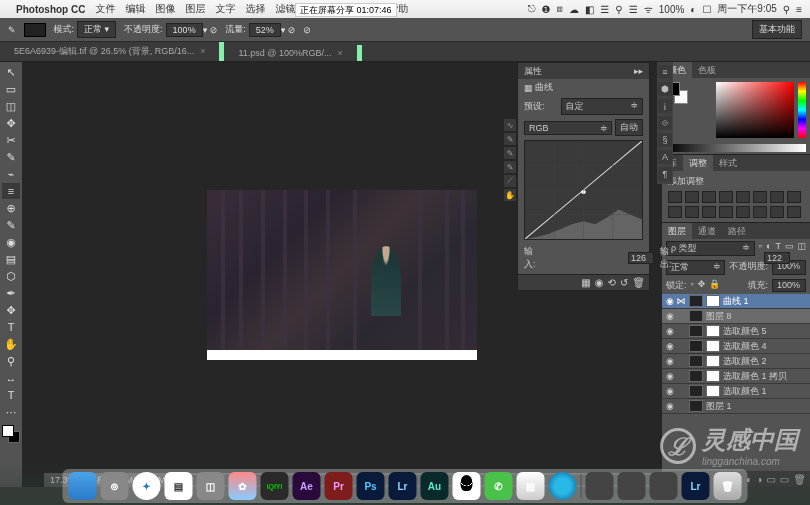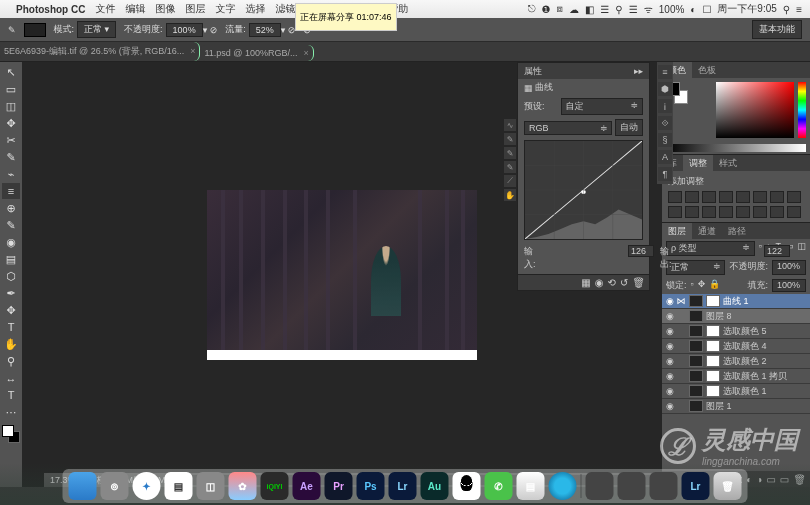--- a/index.html
+++ b/index.html
@@ -7,33 +7,33 @@
 
 
 .macos-menubar { height: 18px; background: linear-gradient(#f7f7f7,#e8e8e8); display: flex; align-items: center; padding: 0 8px; font-size: 10px; color: #333; }
 .macos-menubar .apple { font-size: 12px; margin-right: 8px; }
 .macos-menubar .app-name { font-weight: 600; margin-right: 10px; }
 .macos-menubar .menu-item { margin-right: 10px; cursor: default; }
 .macos-menubar .spacer { flex: 1; }
 .macos-menubar .status-icon { margin-left: 6px; font-size: 10px; }
 
 
-.record-banner { position: absolute; top: 3px; left: 295px; background: #fef9c3; border: 1px solid #ccc; height: 28px; display: flex; align-items: center; font-size: 9px; padding: 0 4px; z-index: 50; }
+.record-banner { position: absolute; top: 3px; left: 295px; background: #ffffff; border: 1px solid #ccc; height: 14px; display: flex; align-items: center; font-size: 9px; padding: 0 4px; z-index: 50; }
 .record-banner .green { color: #5aa02c; margin-left: 4px; }
 
 
 .options-bar { height: 24px; background: #535353; border-bottom: 1px solid #2a2a2a; display: flex; align-items: center; padding: 0 8px; font-size: 9px; color: #ddd; }
 .options-bar .opt-item { margin-right: 8px; display: flex; align-items: center; }
 .options-bar .opt-box { background: #3a3a3a; padding: 1px 6px; border: 1px solid #222; margin-left: 3px; }
 .options-bar .opt-swatch { width: 22px; height: 14px; background: #222; border: 1px solid #000; }
 .options-bar .right { margin-left: auto; background: #3a3a3a; padding: 2px 6px; border: 1px solid #222; }
 
 
 .tabs-bar { height: 20px; background: #3a3a3a; display: flex; align-items: flex-end; font-size: 9px; color: #aaa; border-bottom: 1px solid #222; }
-.tab { padding: 3px 4px; background: #3a3a3a; border-right: 1px solid #86efac; white-space: nowrap; border-radius: 6px; }
+.tab { padding: 3px 14px; background: #3a3a3a; border-right: 5px solid #86efac; white-space: nowrap; }
 .tab.active { background: #535353; color: #ddd; }
 .tab .x { margin-left: 6px; color: #888; }
 
 
 .workspace { display: flex; height: 425px; }
 
 
 .toolbox { width: 22px; background: #535353; display: flex; flex-direction: column; align-items: center; padding-top: 2px; }
 .tool { width: 18px; height: 16px; margin-bottom: 1px; display: flex; align-items: center; justify-content: center; color: #ddd; font-size: 11px; cursor: pointer; }
 .tool.sel { background: #3a3a3a; }
@@ -61,21 +61,21 @@
 
 
 .prop-panel { position: absolute; left: 517px; top: 62px; width: 133px; background: #535353; border: 1px solid #222; font-size: 9px; color: #ccc; z-index: 20; }
 .prop-panel .hdr { height: 16px; background: #3d3d3d; display: flex; align-items: center; padding: 0 6px; justify-content: space-between; }
 .prop-panel .row { display: flex; align-items: center; padding: 2px 6px; }
 .prop-panel .row-label { margin-right: 16px; }
 .prop-panel .sel-box { flex: 1; background: #3a3a3a; padding: 1px 4px; border: 1px solid #222; display: flex; justify-content: space-between; }
 .prop-panel .curve-box { height: 100px; background: #3a3a3a; margin: 2px 6px; position: relative; border: 1px solid #222; }
 .prop-panel .curve-box svg { width: 100%; height: 100%; }
 .prop-panel .io-row { display: flex; padding: 3px 6px; gap: 6px; }
-.prop-panel .io-row .field { display: flex; align-items: flex-start; gap: 45px; }
+.prop-panel .io-row .field { display: flex; align-items: center; gap: 45px; }
 .prop-panel .io-row input { width: 26px; background: #3a3a3a; border: 1px solid #222; color: #ccc; font-size: 9px; padding: 0 2px; }
 .prop-panel .footer { height: 16px; background: #3d3d3d; border-top: 1px solid #222; display: flex; align-items: center; justify-content: flex-end; padding: 0 4px; gap: 4px; }
 .prop-panel .footer span { font-size: 10px; cursor: pointer; }
 .prop-panel .side-icons { position: absolute; left: -14px; top: 56px; width: 12px; display: flex; flex-direction: column; gap: 2px; }
 .prop-panel .side-icons span { width: 12px; height: 12px; background: #3a3a3a; font-size: 8px; display: flex; align-items: center; justify-content: center; color: #999; cursor: pointer; }
 
 
 .mid-strip { position: absolute; left: 657px; top: 62px; width: 16px; background: #424242; display: flex; flex-direction: column; gap: 3px; padding: 3px 0; z-index: 10; }
 .mid-strip span { width: 14px; height: 14px; margin: 0 auto; background: #3a3a3a; color: #bbb; font-size: 9px; display: flex; align-items: center; justify-content: center; cursor: pointer; }
 
@@ -120,21 +120,21 @@
 .dock { position: absolute; bottom: 2px; left: 50%; transform: translateX(-50%); height: 34px; background: rgba(220,220,220,0.35); border-radius: 6px; display: flex; align-items: center; padding: 0 6px; gap: 4px; z-index: 30; }
 .dock-icon { width: 28px; height: 28px; border-radius: 6px; display: flex; align-items: center; justify-content: center; font-size: 10px; font-weight: bold; color: #fff; cursor: pointer; position: relative; }
 .dock-sep { width: 1px; height: 24px; background: rgba(0,0,0,0.3); }
 .di-finder { background: linear-gradient(#4aa3e8,#2a7ac8); }
 .di-safari { background: #fff; color: #2a7ac8; border-radius: 50%; }
 .di-notes { background: #fff; color: #333; }
 .di-gray { background: #888; }
 .di-photos { background: linear-gradient(#f88,#8cf); }
 .di-iqiyi { background: #2a2a2a; color: #0c0; }
 .di-ae { background: #2a0a3a; color: #c9a0ff; }
-.di-pr { background: #0f172a; color: #e8a0ff; text-align: right; }
+.di-pr { background: #7f1d1d; color: #e8a0ff; text-align: right; }
 .di-ps { background: #0a1a3a; color: #5ac8ff; }
 .di-lr { background: #0a1a3a; color: #8ad8ff; }
 .di-au { background: #0a2a2a; color: #5ae8c8; }
 .di-qq { background: #fff; }
 .di-qq::after { content:''; position:absolute; top:3px; left:8px; width:12px; height:16px; background: radial-gradient(circle at 50% 30%, #000 45%, #fff 46% 50%, #000 51%); border-radius:50% 50% 40% 40%; }
 .di-wechat { background: #4ac24a; }
 .di-store { background: linear-gradient(#fff,#ccc); }
 .di-qqbrowser { background: radial-gradient(circle,#2ab8e8 40%,#0a5a8a 100%); border-radius: 50%; }
 .di-thumb { background: #444; }
 .di-trash { background: linear-gradient(#ddd,#aaa); }

